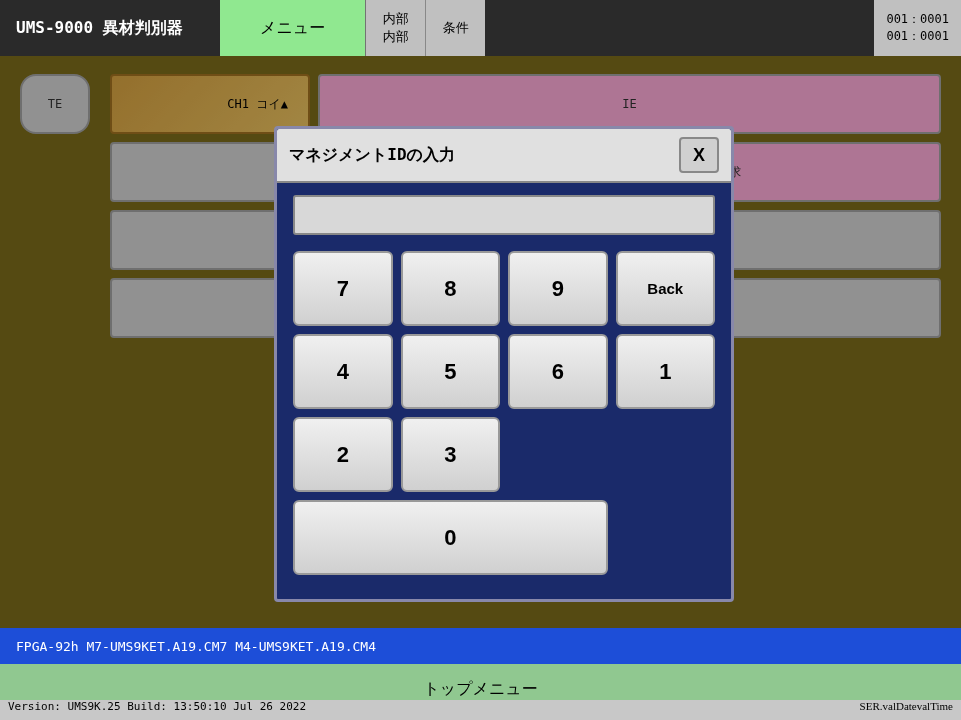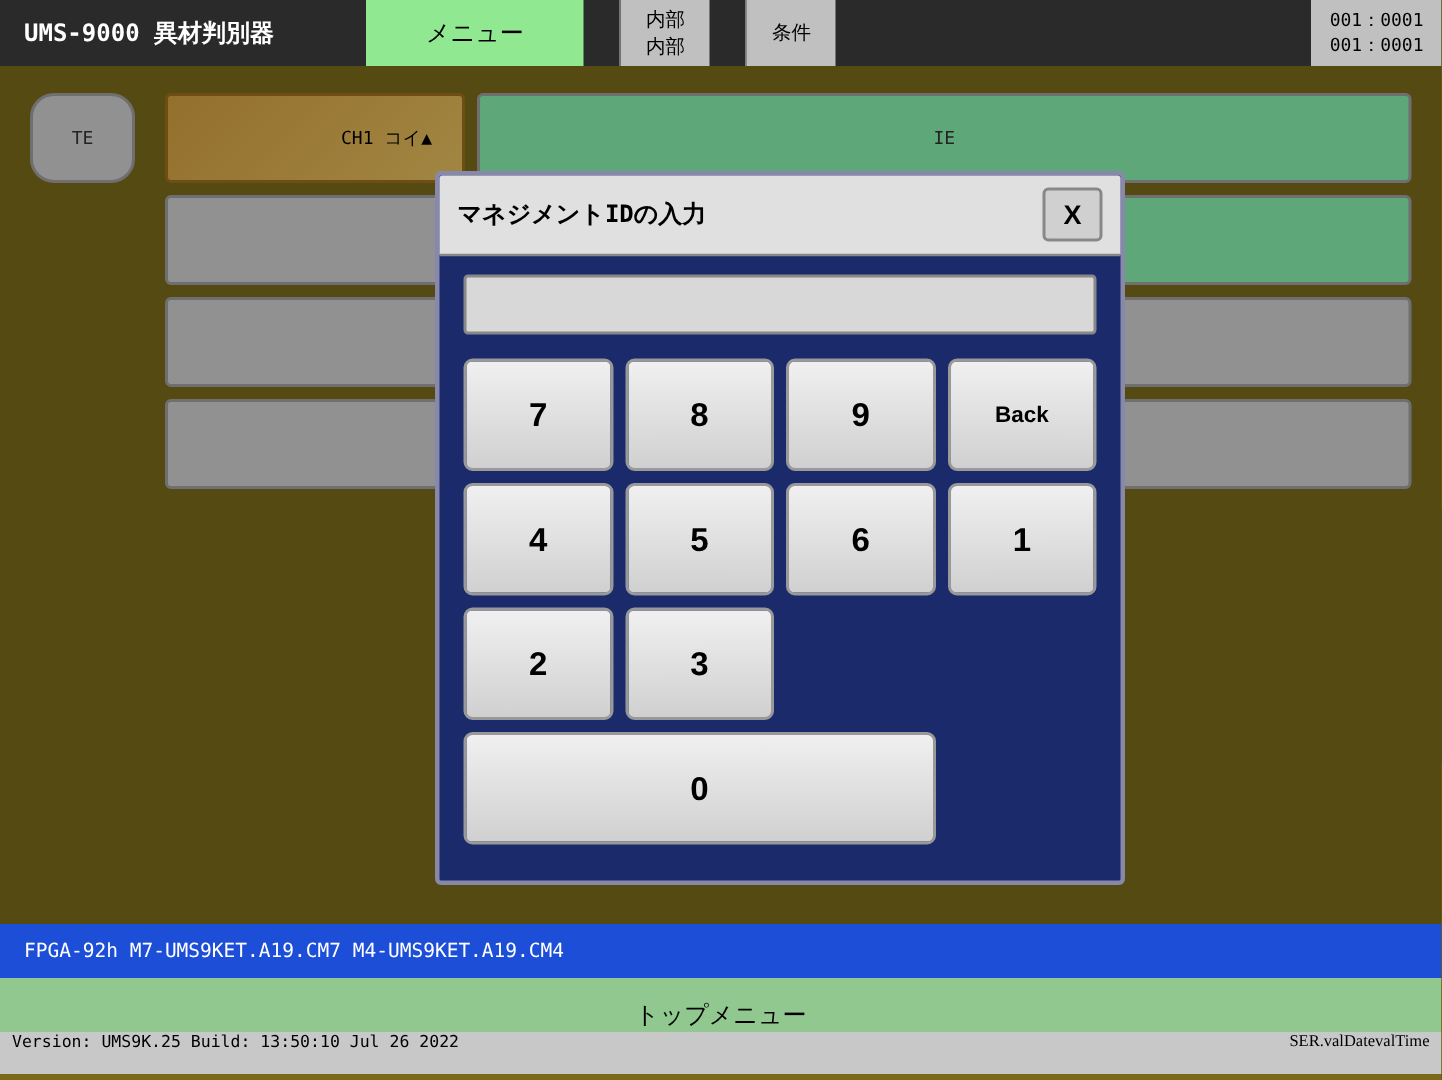--- a/index.html
+++ b/index.html
@@ -9,23 +9,22 @@
       overflow: hidden;
       font-family: 'MS Gothic', 'Meiryo', monospace;
       background: #7a6a1a;
       position: relative;
     }
 
     
     .header {
       display: flex;
       align-items: stretch;
-      height: 44px;
+      height: 56px;
       background: #2a2a2a;
-      gap: 24px;
     }
     .header-title {
       background: #2a2a2a;
       color: #fff;
       font-size: 16px;
       font-weight: bold;
       padding: 0 16px;
       display: flex;
       align-items: center;
       min-width: 220px;
@@ -109,21 +108,21 @@
       height: 60px;
       padding: 0 20px;
       font-size: 12px;
       display: flex;
       align-items: center;
       justify-content: flex-end;
       color: #000;
       min-width: 200px;
     }
     .side-btn {
-      background: #86efac;
+      background: #f9a8d4;
       border: 2px solid #a0a0a0;
       border-radius: 4px;
       height: 60px;
       flex: 1;
       display: flex;
       align-items: center;
       justify-content: center;
       font-size: 12px;
       color: #333;
     }
@@ -146,21 +145,21 @@
       left: 0;
       width: 100%;
       height: 100%;
       background: rgba(0,0,0,0.3);
       z-index: 10;
     }
 
     .modal {
       position: absolute;
       top: 70px;
-      left: 290px;
+      left: 274px;
       width: 460px;
       background: #1a2a6a;
       border: 3px solid #8888aa;
       border-radius: 4px;
       z-index: 20;
       padding-bottom: 16px;
     }
 
     .modal-header {
       display: flex;

